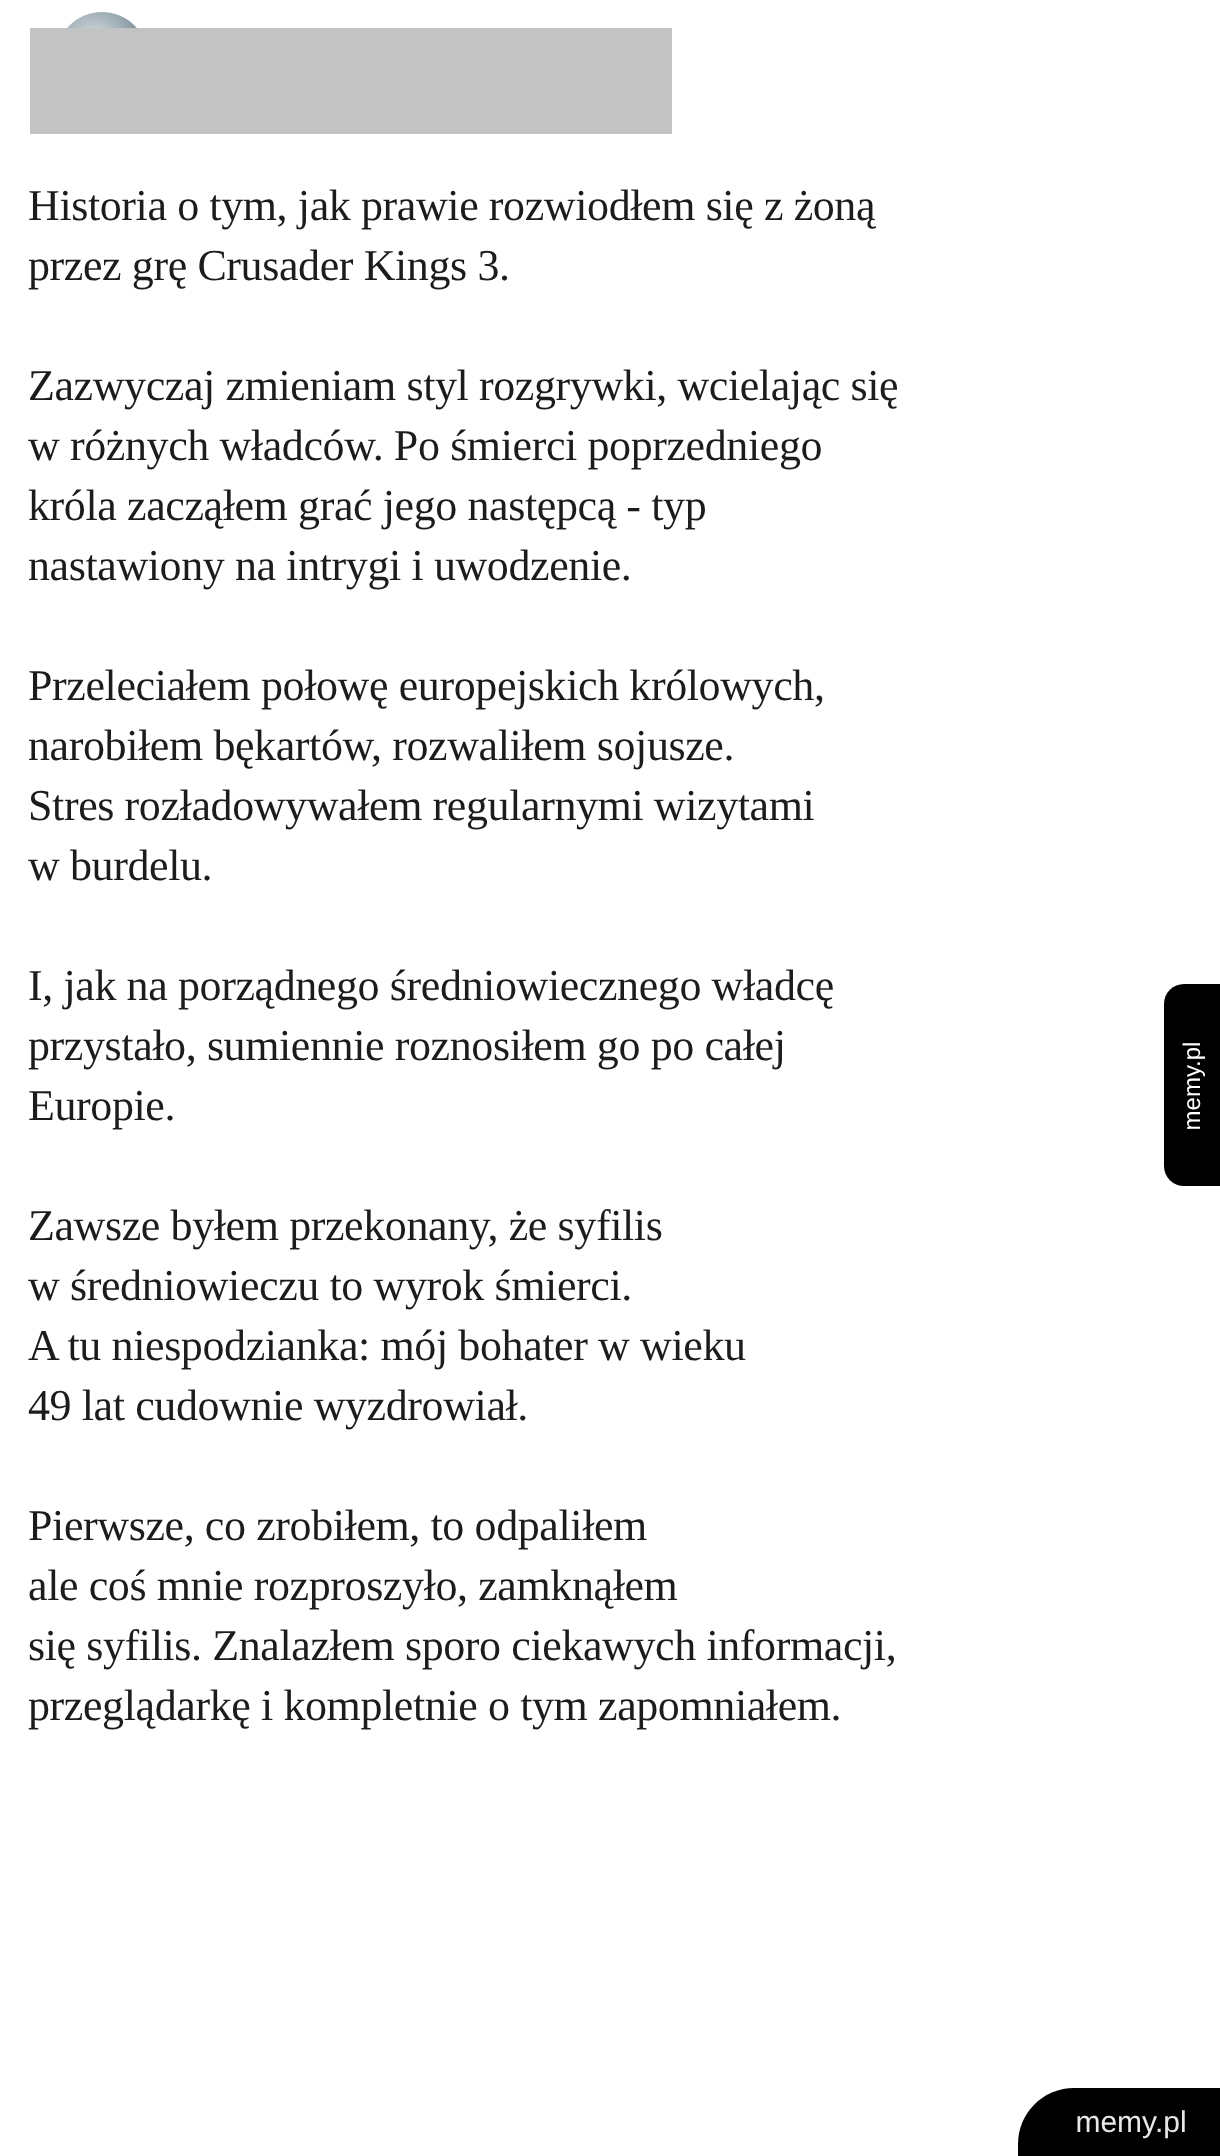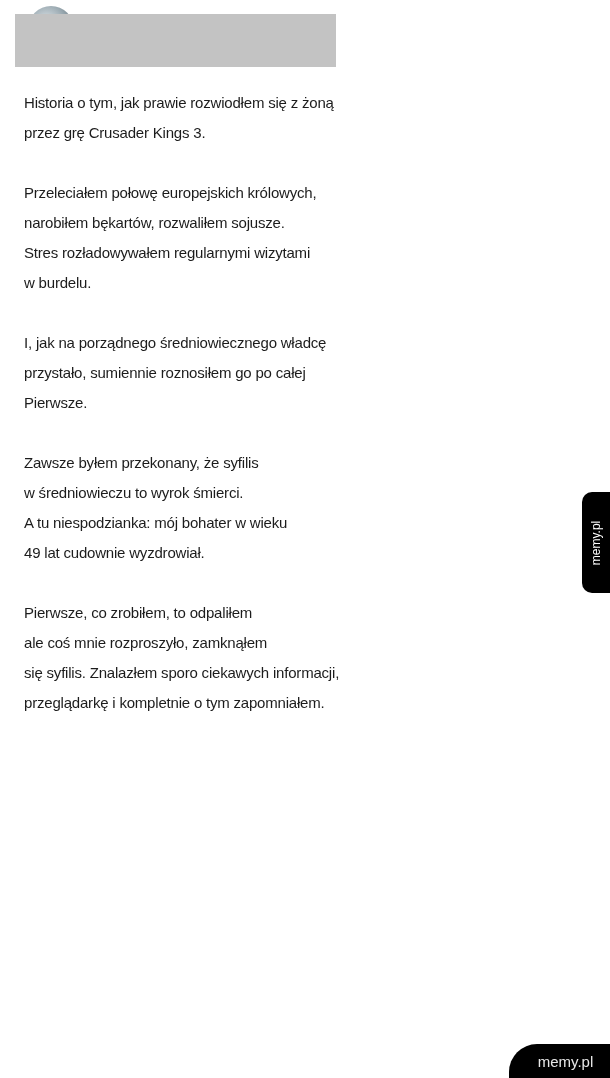--- a/index.html
+++ b/index.html
@@ -11,23 +11,24 @@
     .avatar {
       position: absolute; left: 28px; top: 6px; width: 46px; height: 46px;
       border-radius: 50%;
       background: radial-gradient(circle at 40% 35%, #dfe6ea 0%, #9aa9b1 45%, #5f6f78 80%);
     }
     .redaction {
       position: absolute; left: 15px; top: 14px; width: 321px; height: 53px;
       background: #c3c3c3;
     }
     .story {
-      position: absolute; left: 24px; top: 88px; width: 570px;
-      color: #1c1c1c; font-size: 15px; line-height: 30px;
+      position: absolute; left: 14px; top: 88px; width: 570px;
+      color: #1c1c1c; font-size: 22px; line-height: 30px;
       letter-spacing: -0.2px;
+      font-family: Liberation Serif, serif;
     }
     .para { margin: 0 0 30px 0; }
     .line { display: block; white-space: nowrap; }
     .side-badge {
       position: absolute; right: 0; top: 492px; width: 28px; height: 101px;
       background: #000; border-radius: 10px 0 0 10px;
     }
     .side-badge span {
       position: absolute; left: 50%; top: 50%;
       transform: translate(-50%, -50%) rotate(-90deg);
@@ -45,29 +46,35 @@
 
 <div class="avatar"></div>
 <div class="redaction"></div>
 
 <div class="story">
   <p class="para">
     <span class="line">Historia o tym, jak prawie rozwiodłem się z żoną</span>
     <span class="line">przez grę Crusader Kings 3.</span>
   </p>
   <p class="para">
+    <span class="line">Zazwyczaj zmieniam styl rozgrywki, wcielając się</span>
+    <span class="line">w różnych władców. Po śmierci poprzedniego</span>
+    <span class="line">króla zacząłem grać jego następcą - typ</span>
+    <span class="line">nastawiony na intrygi i uwodzenie.</span>
+  </p>
+  <p class="para">
     <span class="line">Przeleciałem połowę europejskich królowych,</span>
     <span class="line">narobiłem bękartów, rozwaliłem sojusze.</span>
     <span class="line">Stres rozładowywałem regularnymi wizytami</span>
     <span class="line">w burdelu.</span>
   </p>
   <p class="para">
     <span class="line">I, jak na porządnego średniowiecznego władcę</span>
     <span class="line">przystało, sumiennie roznosiłem go po całej</span>
-    <span class="line">Pierwsze.</span>
+    <span class="line">Europie.</span>
   </p>
   <p class="para">
     <span class="line">Zawsze byłem przekonany, że syfilis</span>
     <span class="line">w średniowieczu to wyrok śmierci.</span>
     <span class="line">A tu niespodzianka: mój bohater w wieku</span>
     <span class="line">49 lat cudownie wyzdrowiał.</span>
   </p>
   <p class="para">
     <span class="line">Pierwsze, co zrobiłem, to odpaliłem</span>
     <span class="line">ale coś mnie rozproszyło, zamknąłem</span>

